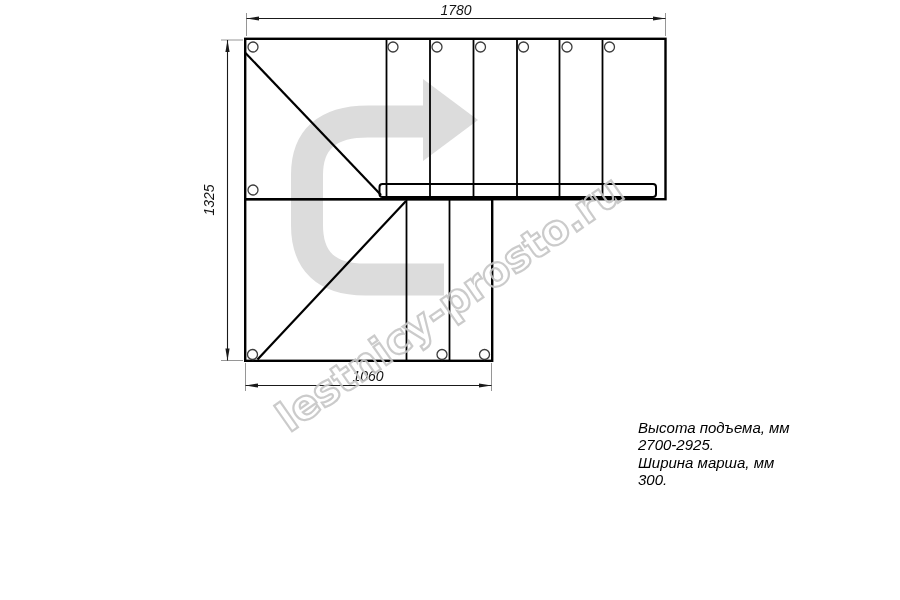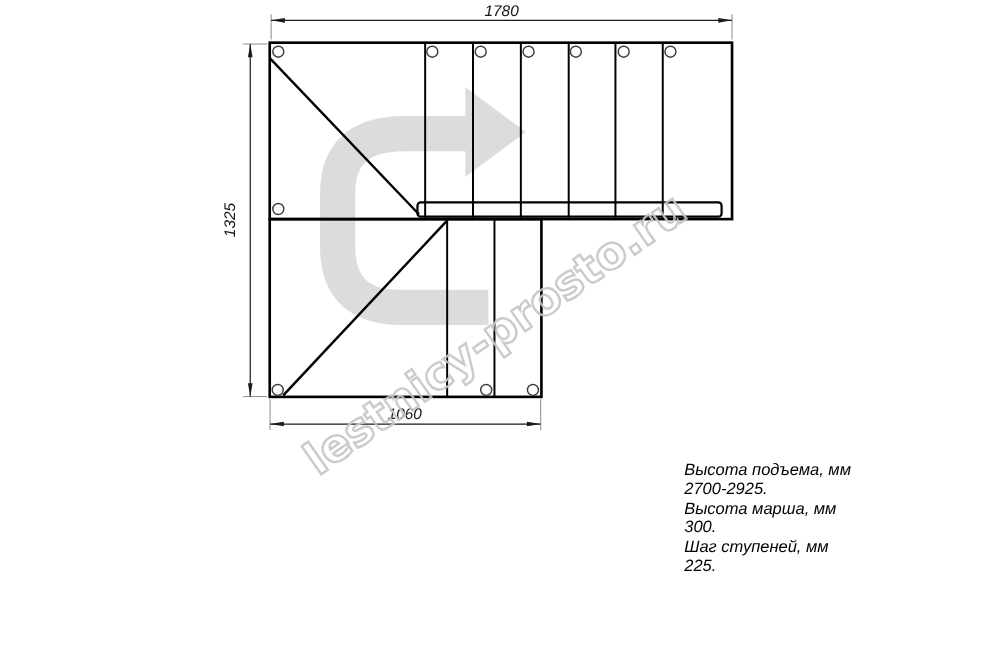--- a/index.html
+++ b/index.html
@@ -4,21 +4,21 @@
 <style>
   html,body{margin:0;padding:0;background:#fff;}
   .canvas{position:relative;width:900px;height:600px;background:#ffffff;overflow:hidden;
           font-family:"Liberation Sans",sans-serif;padding-left:32px;}
   .canvas svg{position:absolute;left:0;top:0;}
   .dim-text{font-family:"Liberation Sans",sans-serif;font-style:italic;font-size:14px;fill:#141414;}
   .specs{position:absolute;left:614px;top:419px;width:232px;color:#000;}
   .spec-row{display:flex;justify-content:space-between;align-items:baseline;
             font-style:italic;font-size:15px;line-height:17.4px;white-space:nowrap;flex-direction:column;}
   .spec-label{text-align:left;}
-  .spec-value{text-align:right;margin-left:8px;}
+  .spec-value{text-align:right;margin-left:24px;}
 </style>
 </head>
 <body>
 
 <div class="canvas">
 
   <svg width="900" height="600" viewBox="0 0 900 600">
 
     <g>
       <path d="M444 279.5 H365 Q307 279.5 307 225 V175 Q307 121.5 368 121.5 H424" fill="none" stroke="#dcdcdc" stroke-width="32"></path>
@@ -95,21 +95,17 @@
 
     <text transform="translate(458,315) rotate(-35)" text-anchor="middle" font-family="DejaVu Sans, sans-serif" font-size="41" font-weight="bold" fill="none" stroke="#c6c6c6" stroke-width="2.2" opacity="0.9">lestnicy-prosto.ru</text>
   </svg>
 
   <div class="specs">
     <div class="spec-row">
       <span class="spec-label">Высота подъема, мм</span>
       <span class="spec-value">2700-2925.</span>
     </div>
     <div class="spec-row">
-      <span class="spec-label">Высота марша, мм</span>
+      <span class="spec-label">Ширина марша, мм</span>
       <span class="spec-value">300.</span>
-    </div>
-    <div class="spec-row">
-      <span class="spec-label">Шаг ступеней, мм</span>
-      <span class="spec-value">225.</span>
     </div>
   </div>
 </div>
 
 </body></html>

